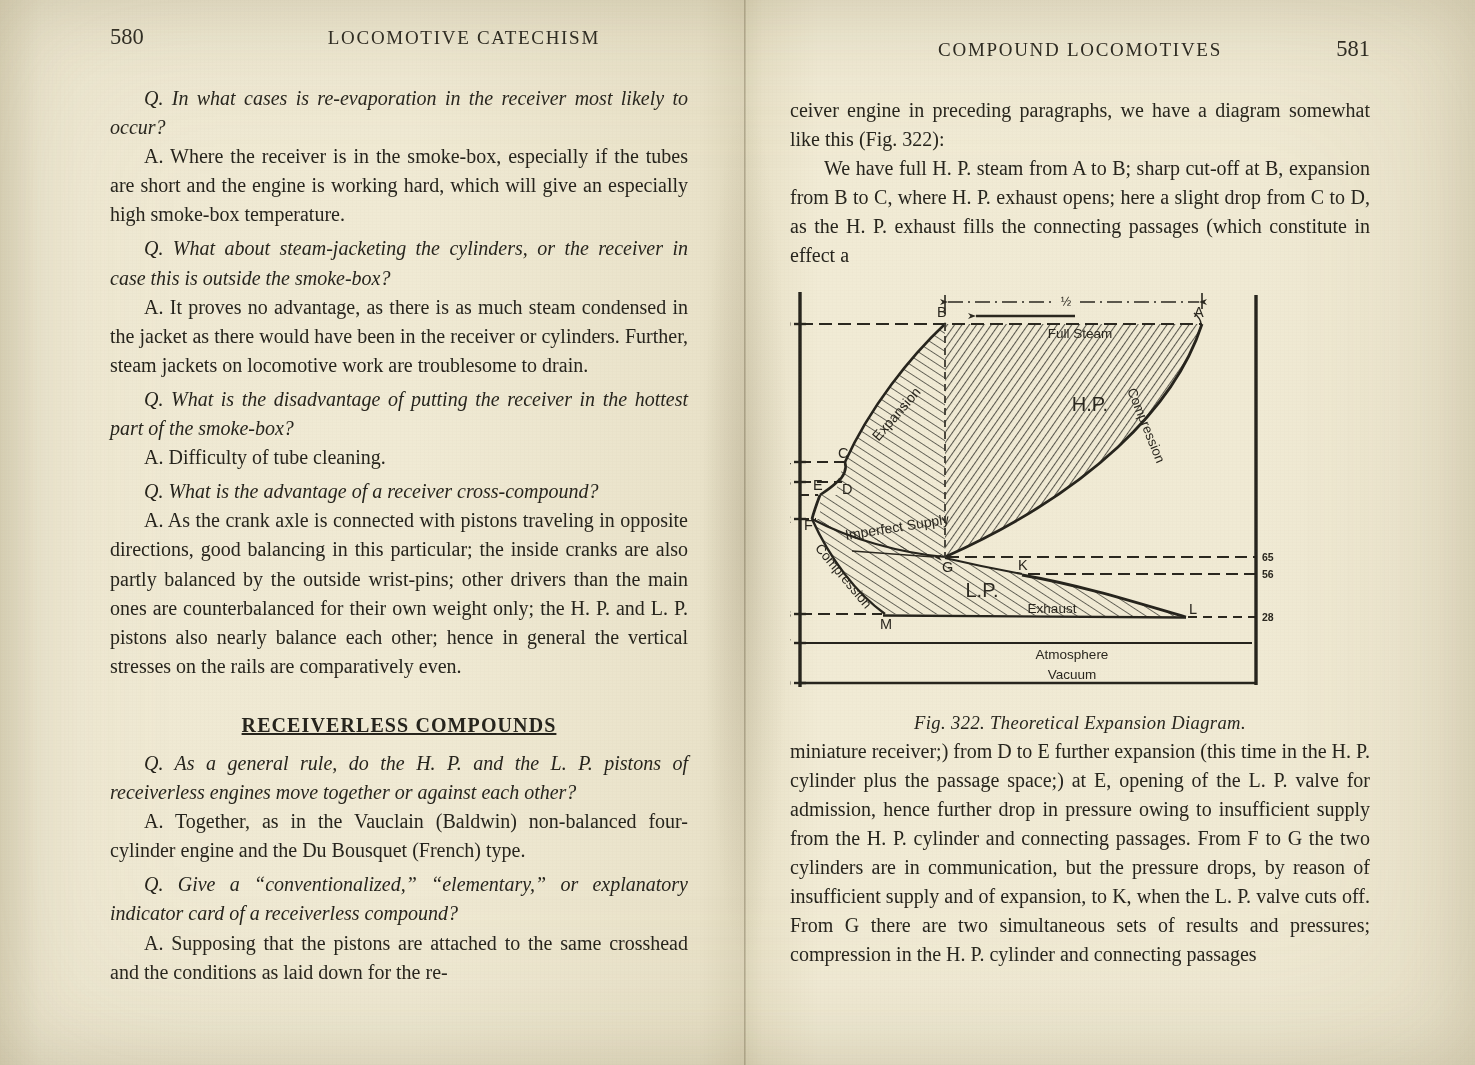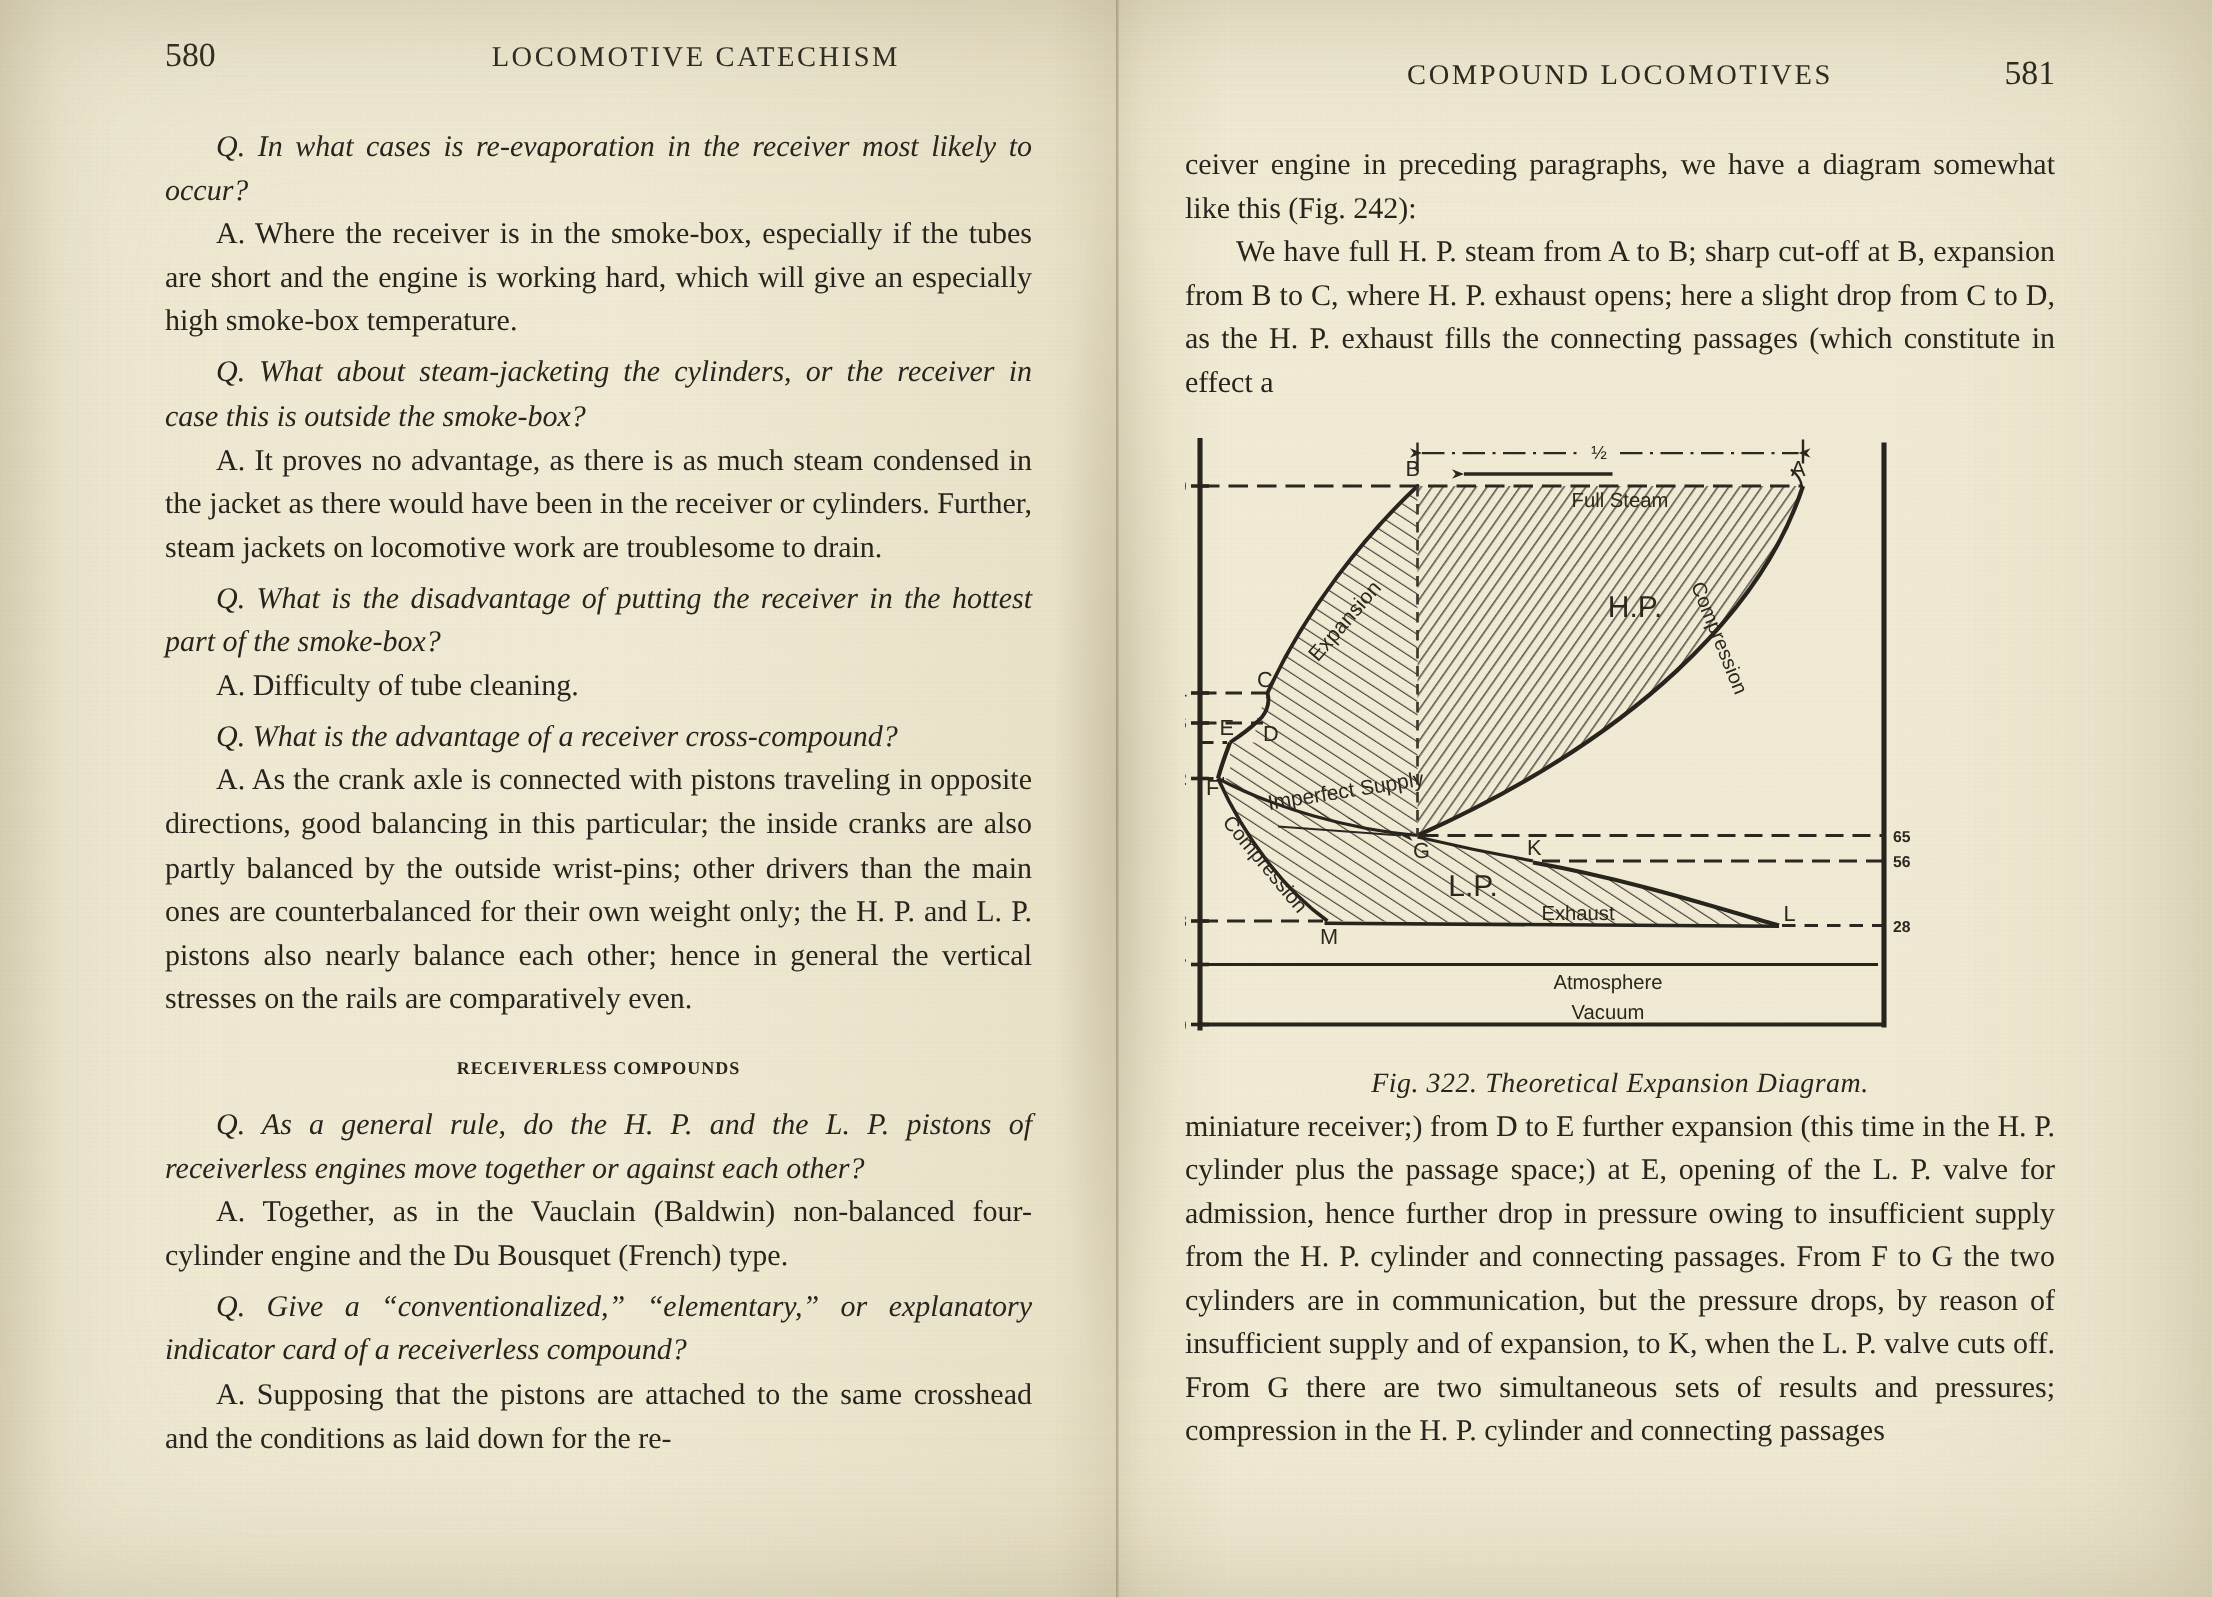--- a/index.html
+++ b/index.html
@@ -42,22 +42,22 @@
   .rh-left .title{flex:1;text-align:right;padding-right:88px;font-family:Liberation Serif, serif;}
   .rh-right .title{flex:1;text-align:center;padding-left:74px;}
   .rh-right .folio{font-size:22.5px;letter-spacing:0;width:74px;text-align:right;
     font-variant:normal;}
 
   p{margin:0;font-size:20px;line-height:29.1px;text-align:justify;
     text-indent:34px;-webkit-hyphens:none;hyphens:none;}
   p.q{font-style:italic;}
   p.a{font-style:normal;}
   p.cont{text-indent:0;}
-  .sect{margin:17px 0 9px;text-align:center;font-size:12px;letter-spacing:.055em;
-    font-weight:700;text-indent:0;font-variant:small-caps;text-transform:uppercase;}
+  .sect{margin:30px 0 9px;text-align:center;font-size:20px;letter-spacing:.055em;
+    font-weight:700;text-indent:0;font-variant:small-caps;text-transform:uppercase;text-decoration:underline;}
   .gap{height:5px;}
 
   
   .figure{position:relative;margin-top:16px;}
   .figcap{margin-top:6px;text-align:center;font-size:18.6px;letter-spacing:.02em;text-indent:0;font-style:italic;}
   svg{display:block;}
   .dgm text{font-family:"Liberation Sans","DejaVu Sans",sans-serif;fill:#2a271f;}
 </style>
 </head>
 <body>
@@ -92,21 +92,21 @@
     <p class="q">Q. Give a “conventionalized,” “elementary,” or explanatory indicator card of a receiverless compound?</p>
     <p class="a">A. Supposing that the pistons are attached to the same crosshead and the conditions as laid down for the re-</p>
   </div>
 
   <div class="col right">
     <div class="running-head rh-right">
       <span class="title">Compound Locomotives</span>
       <span class="folio">581</span>
     </div>
 
-    <p class="a cont">ceiver engine in preceding paragraphs, we have a diagram somewhat like this (Fig. 242):</p>
+    <p class="a cont">ceiver engine in preceding paragraphs, we have a diagram somewhat like this (Fig. 322):</p>
     <p class="a">We have full H. P. steam from A to B; sharp cut-off at B, expansion from B to C, where H. P. exhaust opens; here a slight drop from C to D, as the H. P. exhaust fills the connecting passages (which constitute in effect a</p>
 
     <div class="figure">
       <svg class="dgm" width="580" height="415" viewBox="0 0 580 415">
         <defs>
 
           <pattern id="hatchHP" width="6" height="6" patternUnits="userSpaceOnUse" patternTransform="rotate(35)">
             <rect width="6" height="6" fill="none"></rect>
             <line x1="0" y1="0" x2="0" y2="6" stroke="#31302a" stroke-width="2.1" opacity=".80"></line>
           </pattern>

